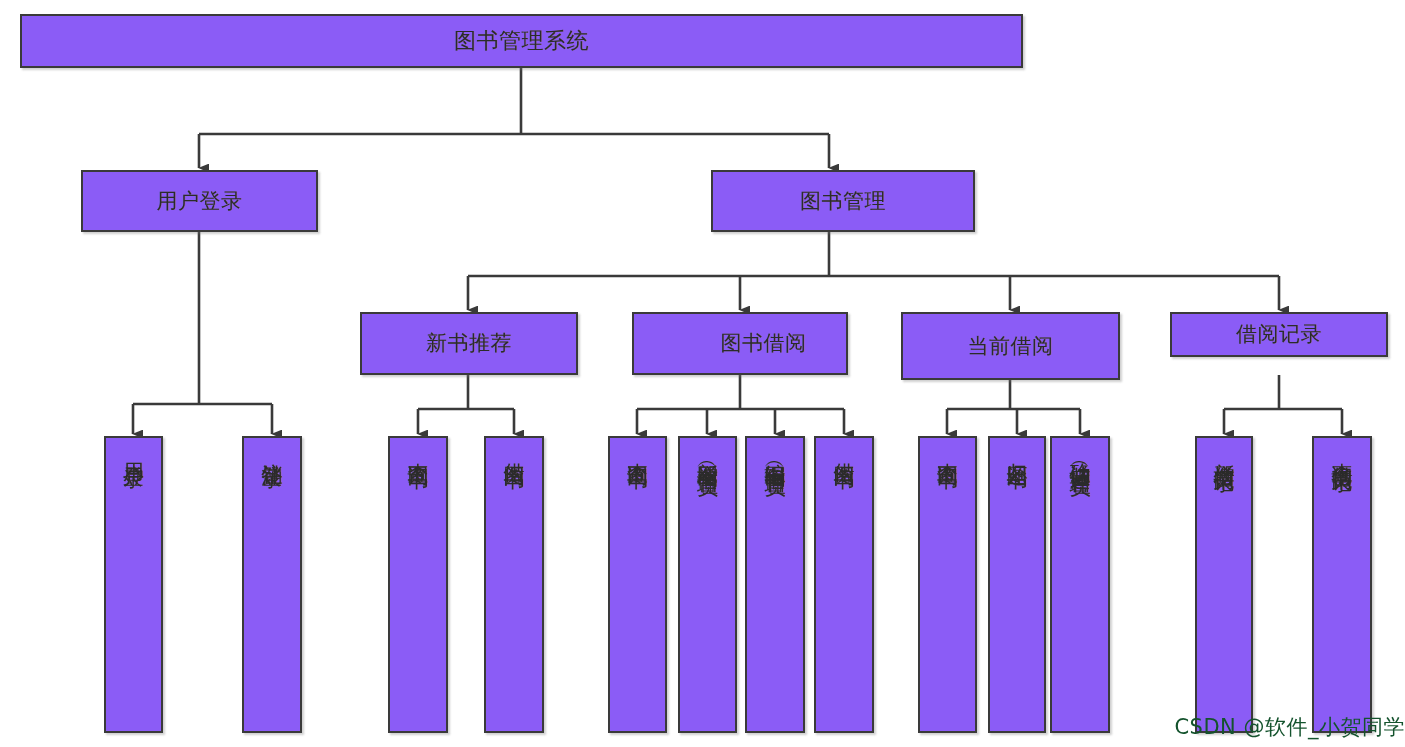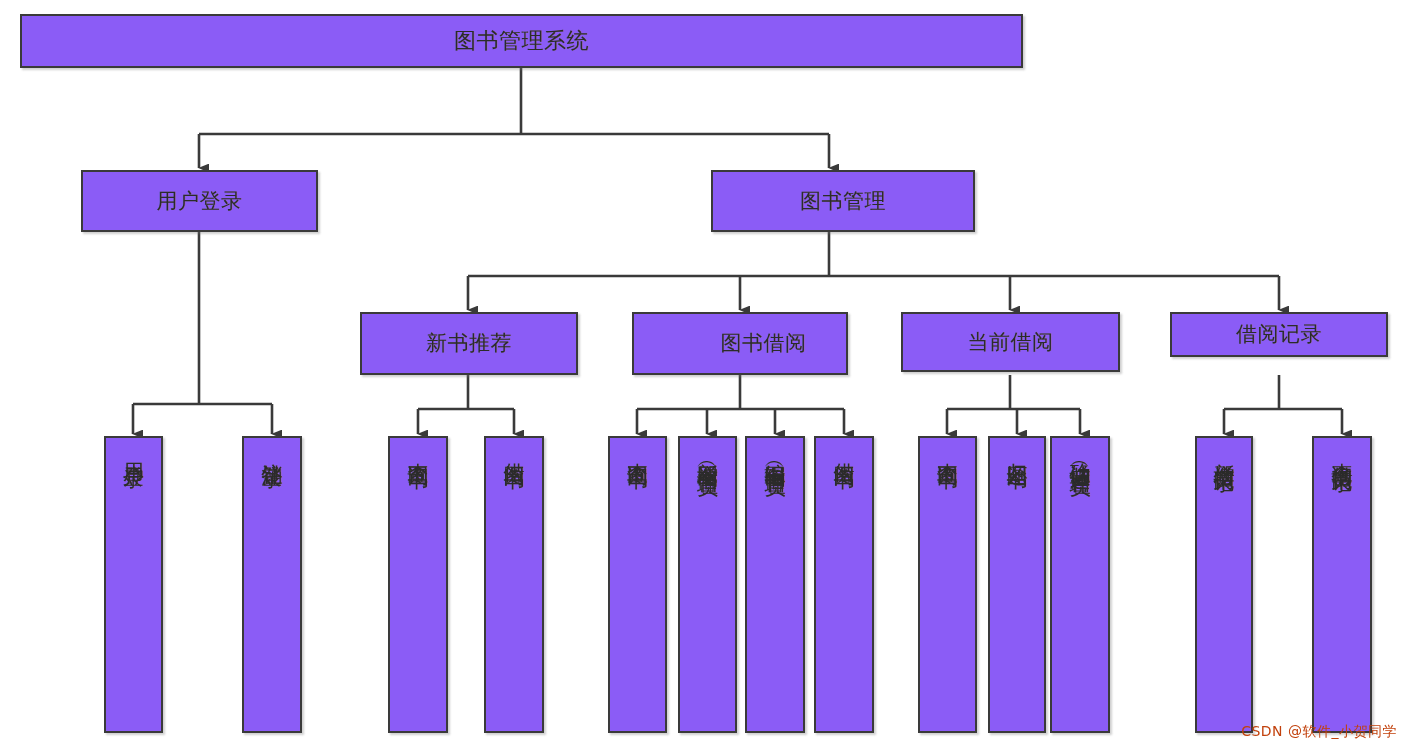--- a/index.html
+++ b/index.html
@@ -58,24 +58,24 @@
     writing-mode: vertical-rl;
     text-orientation: upright;
     font-size: 21px;
     line-height: 1.34;
     letter-spacing: 2px;
     white-space: nowrap;
     text-align: left;
   }
   #watermark {
     position: absolute;
-    right: 8px;
+    right: 0;
     bottom: 6px;
-    font-size: 14px;
-    color: #c2410c;
+    font-size: 21px;
+    color: #14532d;
     letter-spacing: 0.5px;
     z-index: 5;
     white-space: nowrap;
   }
 </style>
 </head>
 <body>
 
 <div id="diagram-root">
 
@@ -142,21 +142,21 @@
   <div class="node-box level1" style="left:711px; top:170px; width:264px; height:62px;">
     <span class="node-label">图书管理</span>
   </div>
 
   <div class="node-box level2" style="left:360px; top:312px; width:218px; height:63px;">
     <span class="node-label">新书推荐</span>
   </div>
   <div class="node-box level2" style="left:632px; top:312px; width:216px; height:63px;padding-left:47px;">
     <span class="node-label">图书借阅</span>
   </div>
-  <div class="node-box level2" style="left:901px; top:312px; width:219px; height:60px;">
+  <div class="node-box level2" style="left:901px; top:312px; width:219px; height:68px;">
     <span class="node-label">当前借阅</span>
   </div>
   <div class="node-box level2" style="left:1170px; top:312px; width:218px; height:45px;">
     <span class="node-label">借阅记录</span>
   </div>
 
   <div class="node-box leaf" style="left:104px; top:436px; width:59px; height:297px;">
     <span class="node-label">用户登录</span>
   </div>
   <div class="node-box leaf" style="left:242px; top:436px; width:60px; height:297px;">

